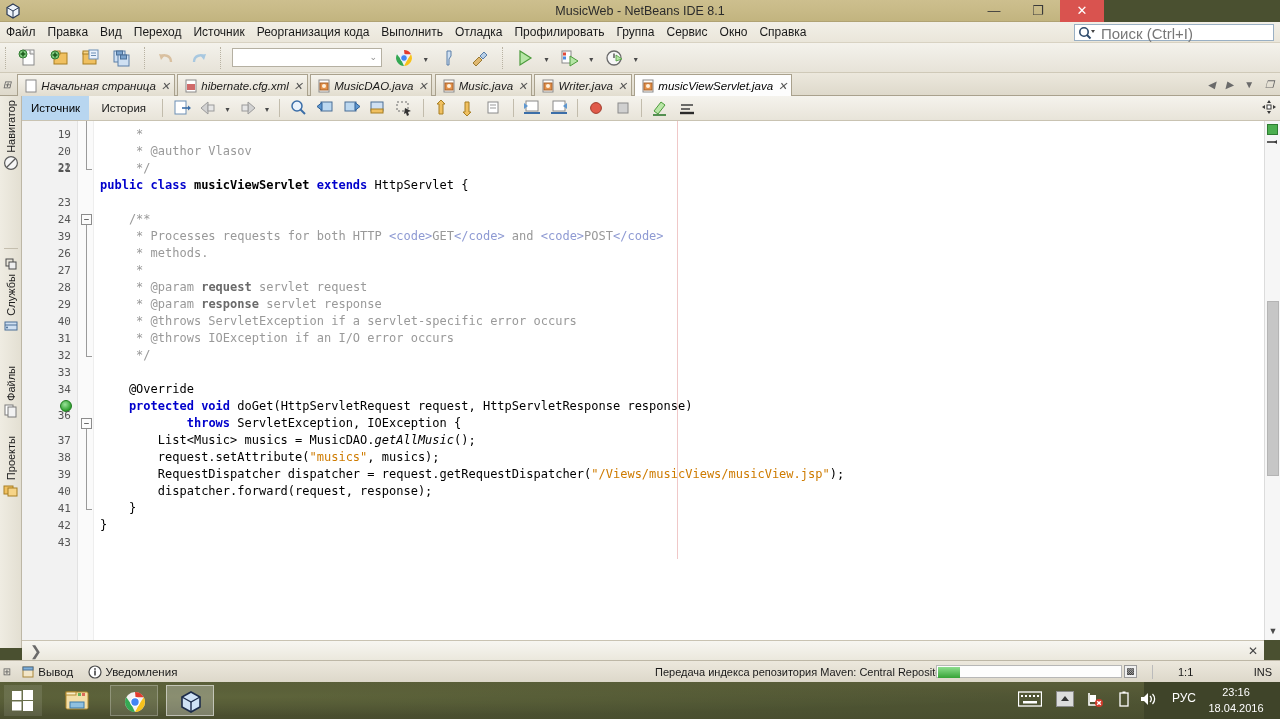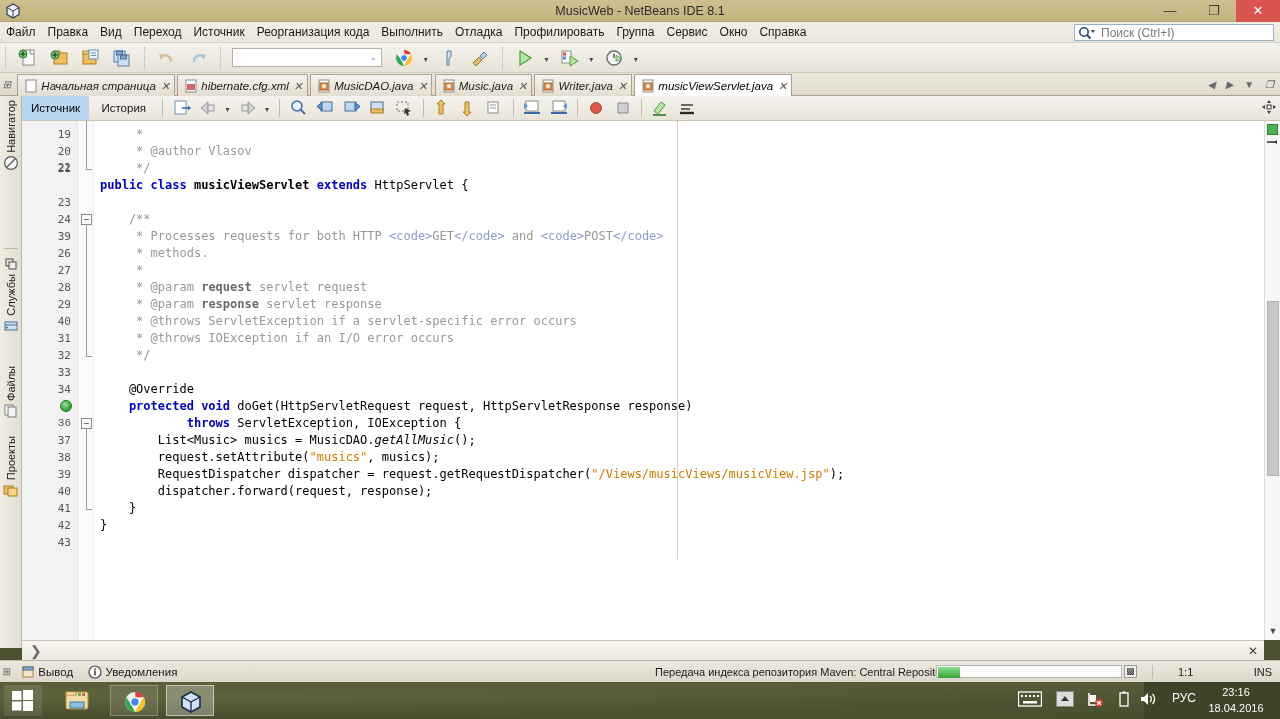--- a/index.html
+++ b/index.html
@@ -7,21 +7,21 @@
     margin: 0; padding: 0;
     width: 1280px; height: 719px;
     overflow: hidden;
     font-family: "Liberation Sans", sans-serif;
     font-size: 12px;
   }
   body { background: #4a5030; }
 
   
   #titlebar {
-    position: absolute; left: 0; top: 0; width: 1280px; height: 22px;
+    position: absolute; left: 0; top: 0; width: 1104px; height: 22px;
     background: linear-gradient(to bottom, #cdbf8e 0%, #c8ba87 50%, #c2b47f 100%);
     border-bottom: 1px solid #b0a273;
   }
   #titlebar .tb-icon {
     position: absolute; left: 5px; top: 3px; width: 16px; height: 16px;
   }
   #titlebar .tb-title {
     position: absolute; left: 0; top: 0; width: 1280px; height: 22px;
     line-height: 22px; text-align: center;
     font-size: 12.5px; color: #2b2b2b;
@@ -50,21 +50,21 @@
     position: absolute; right: 6px; top: 2px; width: 200px; height: 17px;
     background: #fff; border: 1px solid #9ab0c4;
     font-size: 11px; color: #555;
   }
   #searchbox .sicon {
     position:absolute; left:3px; top:1px; width:20px; height:15px;
     font-size: 11px; font-weight: bold; color:#3b5a80;
   }
   #searchbox .sph {
     position:absolute; left:26px; top:0; height:17px; line-height:17px;
-    font-size:12px; color:#777;
+    font-size:15px; color:#777;
   }
 
   
   #toolbar {
     position: absolute; left: 0; top: 43px; width: 1280px; height: 30px;
     background: linear-gradient(to bottom,#f4f2ec,#e7e3d8);
     border-bottom: 1px solid #cfc9b8;
     white-space: nowrap;
   }
   .tbtn {
@@ -718,21 +718,21 @@
       <div class="lnum" style="top: 124px;">26</div>
       <div class="lnum" style="top: 141px;">27</div>
       <div class="lnum" style="top: 158px;">28</div>
       <div class="lnum" style="top: 175px;">29</div>
       <div class="lnum" style="top: 192px;">40</div>
       <div class="lnum" style="top: 209px;">31</div>
       <div class="lnum" style="top: 226px; text-align: right;">32</div>
       <div class="lnum" style="top: 243px;">33</div>
       <div class="lnum" style="top: 260px;">34</div>
       <div class="ovr-ic" style="top: 279px; left: 38px;"></div>
-      <div class="lnum" style="top: 294px; font-family: Liberation Mono, monospace;">36</div>
+      <div class="lnum" style="top: 286px;">36</div>
       <div class="lnum" style="top: 311px;">37</div>
       <div class="lnum" style="top: 328px;">38</div>
       <div class="lnum" style="top: 345px;">39</div>
       <div class="lnum" style="top: 362px;">40</div>
       <div class="lnum" style="top: 379px;">41</div>
       <div class="lnum" style="top: 396px;">42</div>
       <div class="lnum" style="top: 413px;">43</div>
     </div>
   <div id="foldcol">
       <div class="foldbox" style="top: 93px;">−</div>

